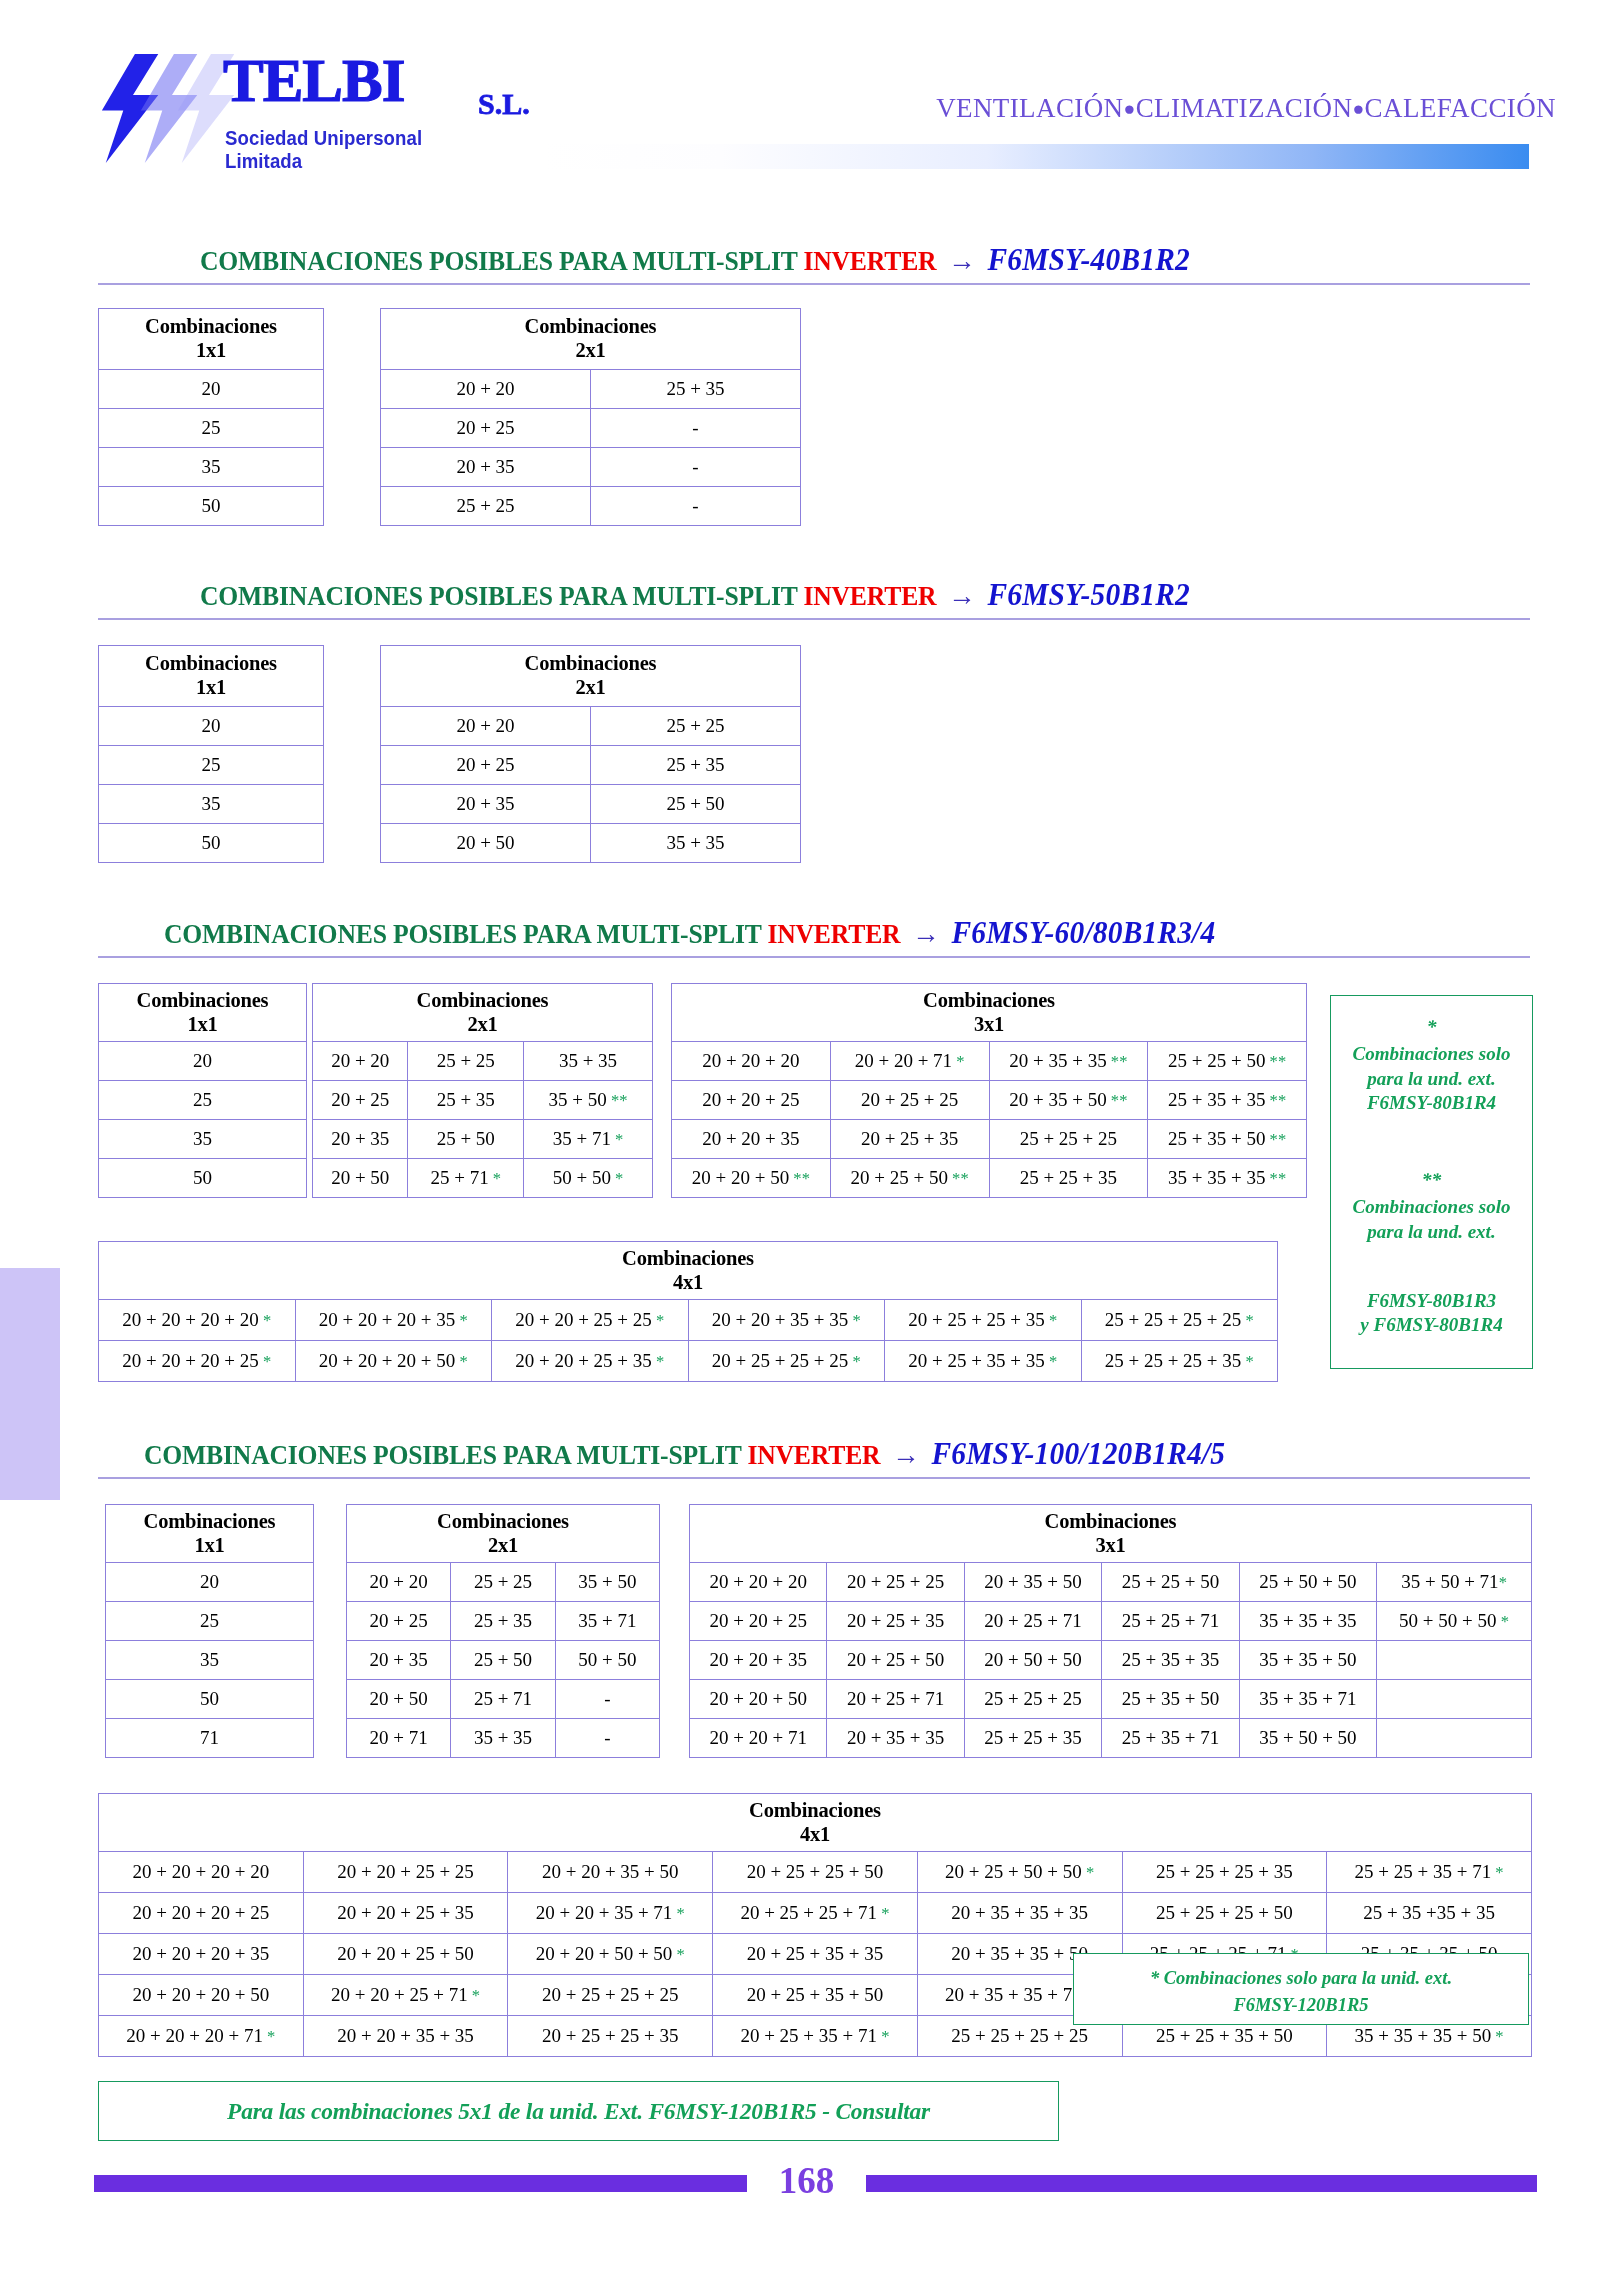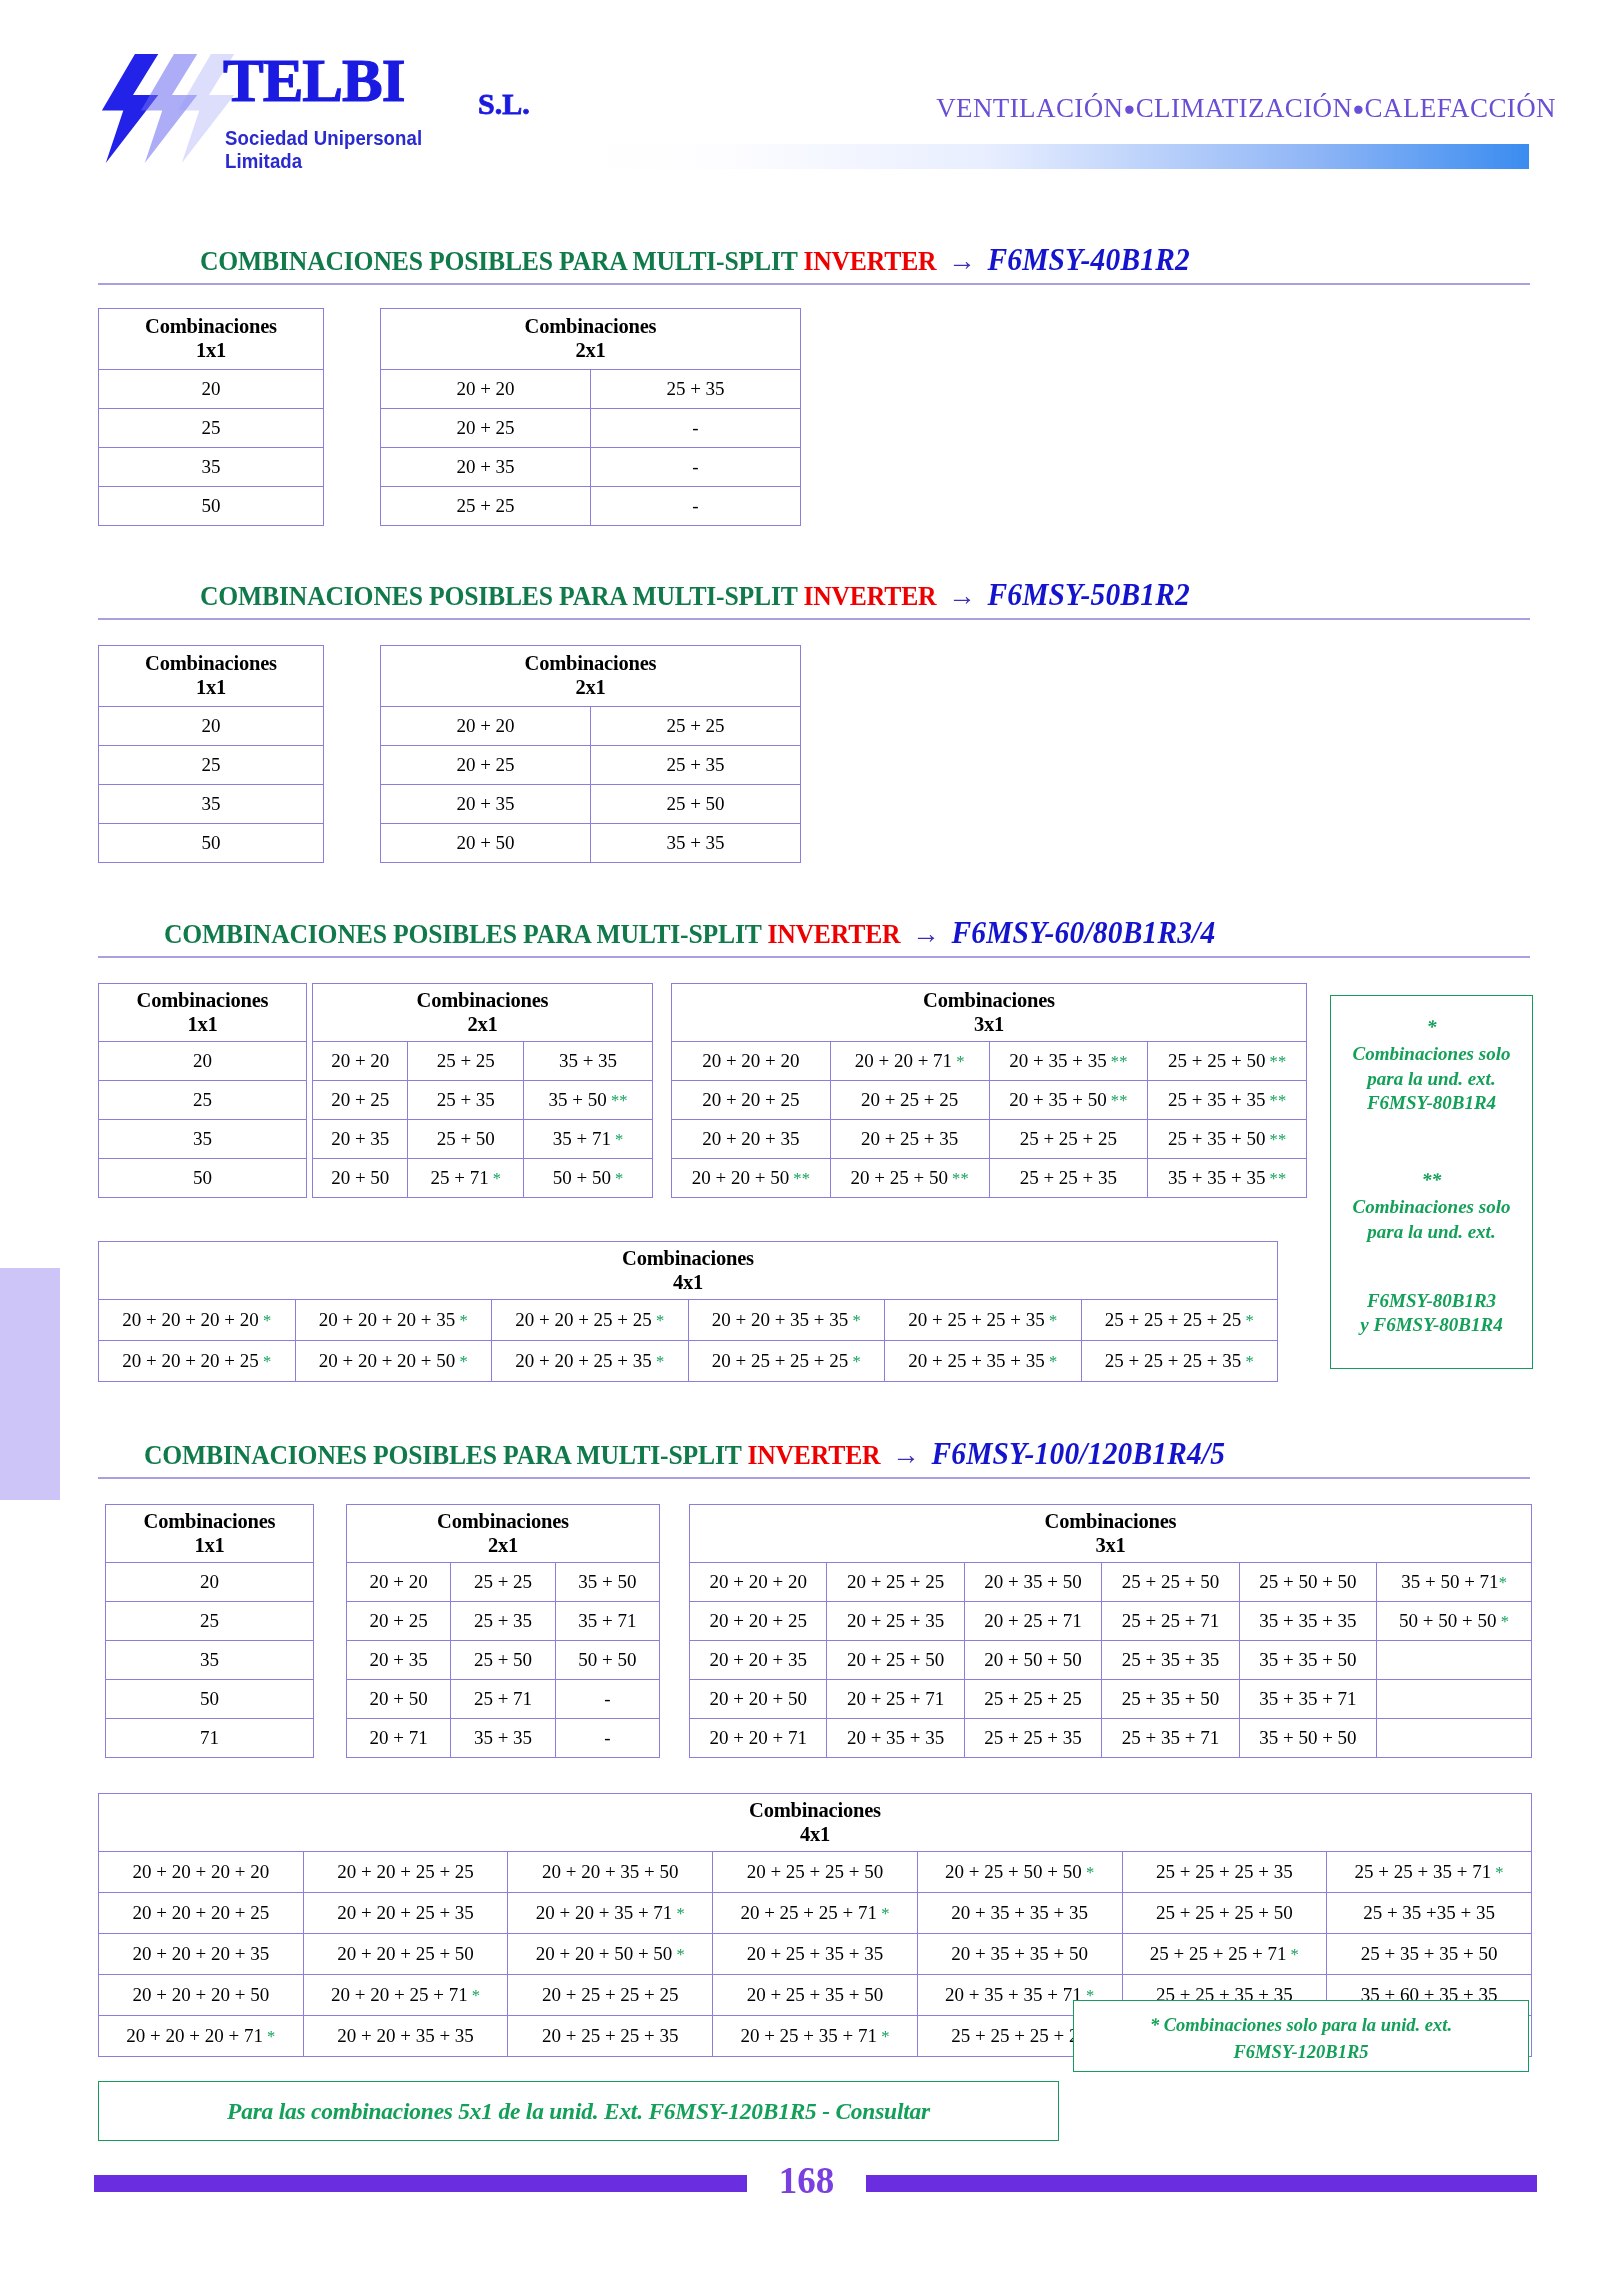--- a/index.html
+++ b/index.html
@@ -632,21 +632,21 @@
         <td><span>25 + 25 + 35 + 50</span></td>
         <td><span>35 + 35 + 35 + 50</span><span class="ast"> *</span></td>
       </tr>
     </tbody>
 </table>
 
 <div class="note-box" id="footer-note-left" style="left:98px; top:2081px; width:961px; height:60px;">
   <span>Para las combinaciones 5x1 de la unid. Ext. F6MSY-120B1R5 - Consultar</span>
 </div>
 
-<div class="note-box" id="footer-note-right" style="left:1073px; top:2000px; width:456px; height:72px;">
+<div class="note-box" id="footer-note-right" style="left:1073px; top:1953px; width:456px; height:72px;">
   <span>*</span>
   <span>Combinaciones solo para la unid. ext.</span>
   <span style="display:block;">F6MSY-120B1R5</span>
 </div>
 
 <div id="footer">
   <div class="foot-bar" id="foot-bar-l"></div>
   <div id="page-num">168</div>
   <div class="foot-bar" id="foot-bar-r"></div>
 </div>

